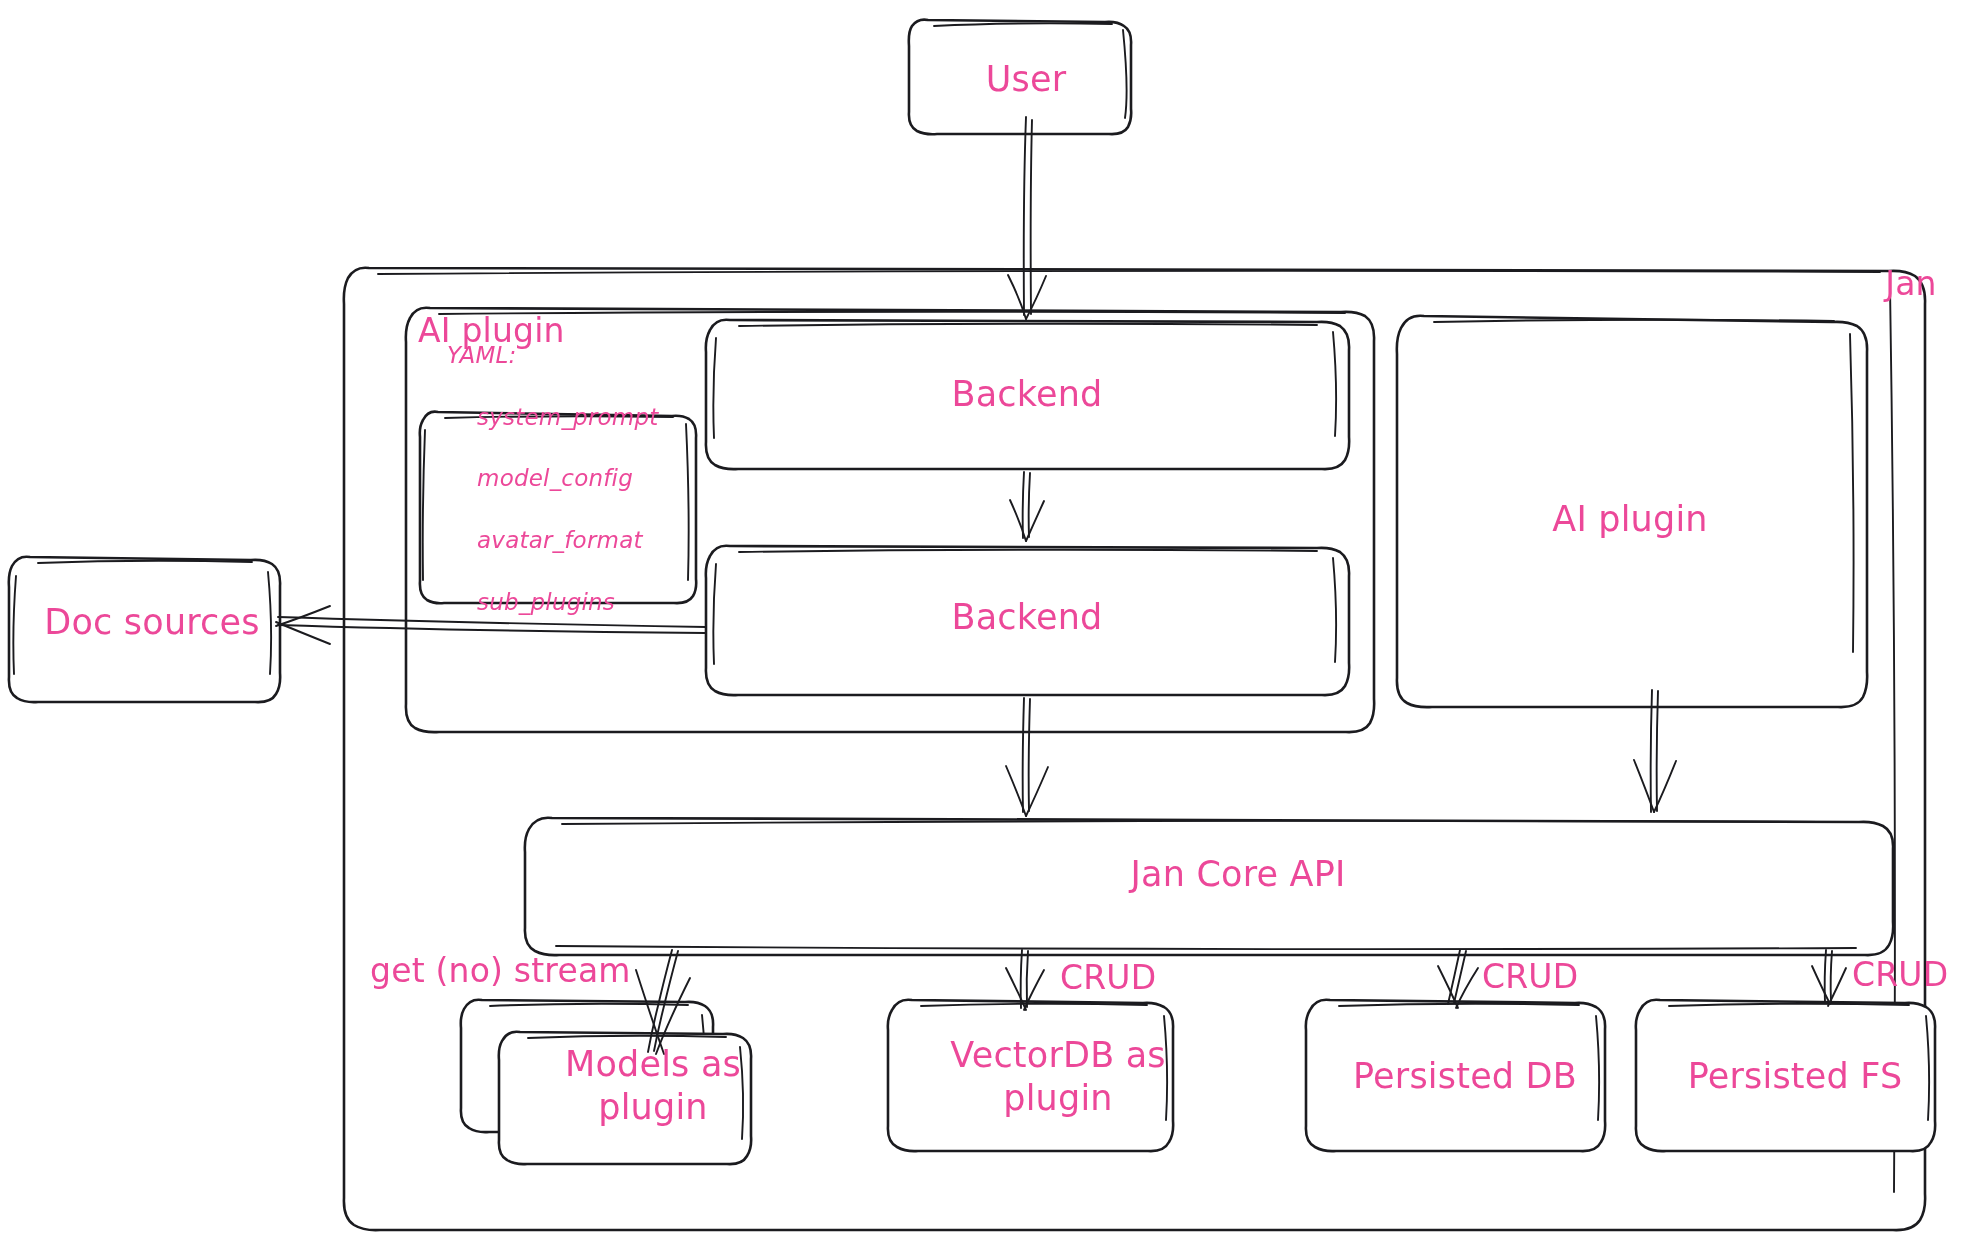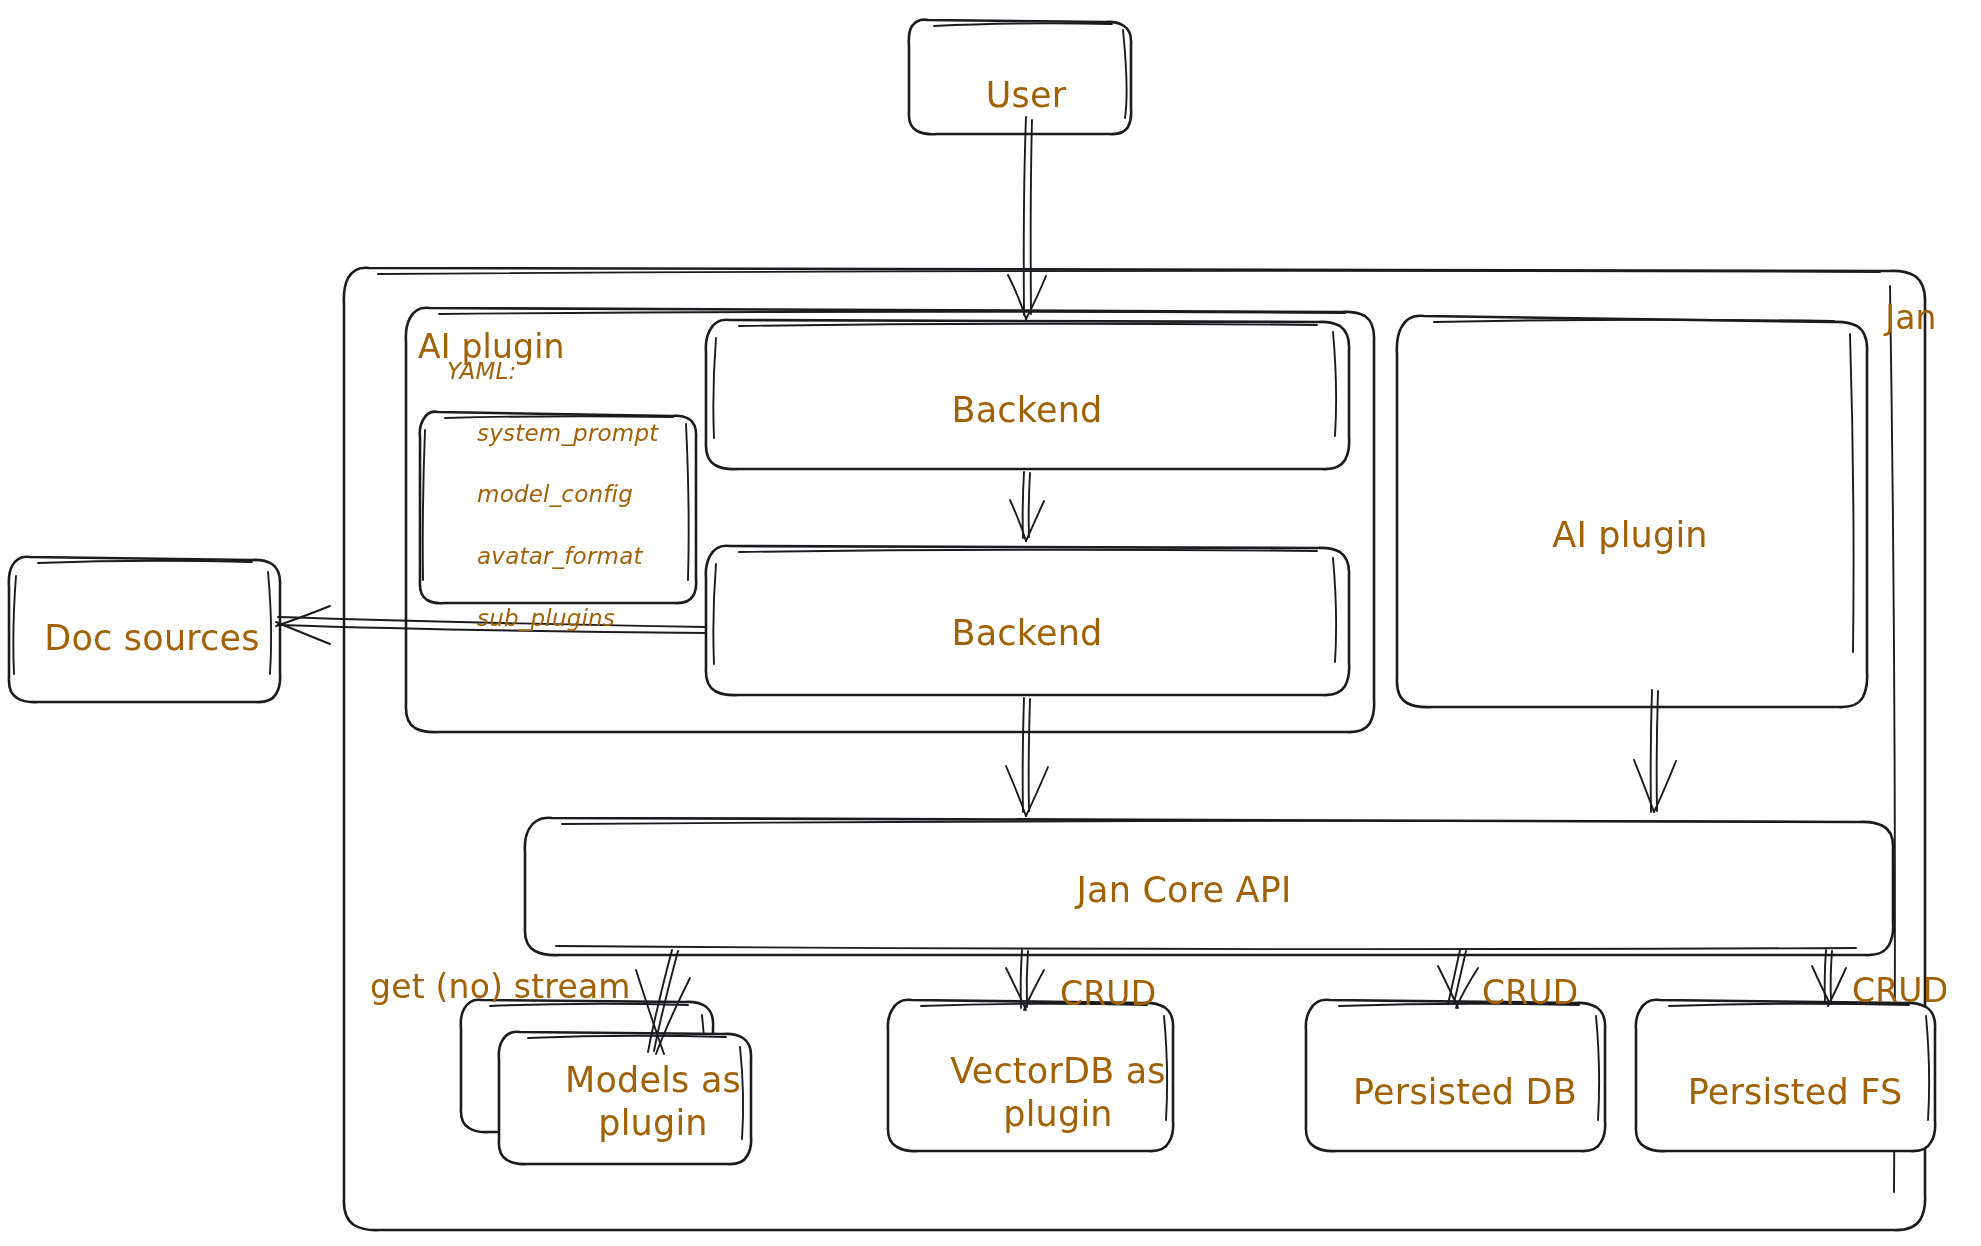--- a/index.html
+++ b/index.html
@@ -20,28 +20,27 @@
   }
   #sketch {
     position: absolute;
     inset: 0;
     width: 1981px;
     height: 1246px;
     pointer-events: none;
   }
   .lbl {
     position: absolute;
-    color: #a16207;
+    color: #ec4899;
     font-family: "DejaVu Sans", sans-serif;
     line-height: 1.22;
     white-space: pre;
     letter-spacing: 0.2px;
     transform: translate(-50%, -50%);
     text-align: center;
-    margin-top: 16px;
   }
   .lbl.left   { transform: translate(0, -50%); text-align: left; }
   .node-label { font-size: 35px; }
   .edge-label { font-size: 33px; }
   .container-label { font-size: 33px; }
   .yaml-label {
     font-size: 23px;
     font-style: italic;
     line-height: 1.34;
     text-align: left;
@@ -189,33 +188,33 @@
     <g>
       <path class="s2" d="M1826 950 q-2 28 -1 52"></path>
       <path class="s2" d="M1832 951 q-2 26 -1 50"></path>
       <path class="s2" d="M1812 966 q10 22 18 38"></path>
       <path class="s2" d="M1846 968 q-10 22 -18 38"></path>
     </g>
   </svg>
 
   <div class="lbl node-label" style="left:1026px; top:79px;">User</div>
 
-  <div class="lbl container-label" style="left:1911px; top:302px;">Jan</div>
+  <div class="lbl container-label" style="left:1911px; top:284px;">Jan</div>
 
   <div class="lbl container-label left" style="left:418px; top:331px;">AI plugin</div>
 
   <div class="lbl node-label" style="left:1027px; top:394px;">Backend</div>
 
   <div class="lbl node-label" style="left:1027px; top:617px;">Backend</div>
 
   <div class="lbl node-label" style="left:1630px; top:519px;">AI plugin</div>
 
   <div class="lbl node-label" style="left:152px; top:622px;">Doc sources</div>
 
-  <div class="lbl node-label" style="left:1184px; top:874px;">Jan Core API</div>
+  <div class="lbl node-label" style="left:1238px; top:874px;">Jan Core API</div>
 
   <div class="lbl node-label" style="left:653px; top:1086px;">Models as
 plugin</div>
 
   <div class="lbl node-label" style="left:1058px; top:1077px;">VectorDB as
 plugin</div>
 
   <div class="lbl node-label" style="left:1465px; top:1076px;">Persisted DB</div>
 
   <div class="lbl node-label" style="left:1795px; top:1076px;">Persisted FS</div>

